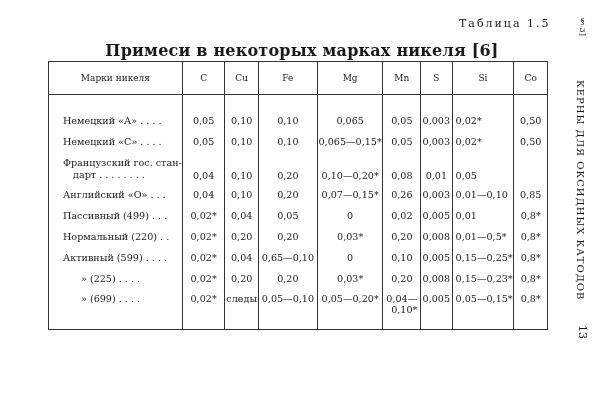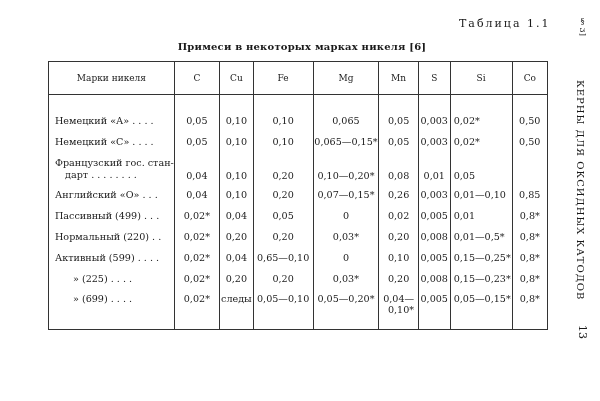--- a/index.html
+++ b/index.html
@@ -21,21 +21,21 @@
       top: 17px;
       font-size: 11px;
       letter-spacing: 2px;
     }
     .caption {
       position: absolute;
       left: 0;
       width: 600px;
       top: 41px;
       text-align: center;
-      font-size: 10px;
+      font-size: 16px;
       font-weight: bold;
       letter-spacing: 0.2px;
       padding-left: 4px;
       box-sizing: border-box;
     }
     .margin-strip {
       position: absolute;
       left: 572px;
       top: 0;
       width: 24px;
@@ -77,34 +77,34 @@
     }
     table.data tr.spacer td { height: 15px; }
     table.data tbody td {
       height: 21px;
       vertical-align: middle;
       text-align: center;
       white-space: nowrap;
     }
     table.data tbody td.name {
       text-align: left;
-      padding-left: 6px;
+      padding-left: 14px;
     }
     table.data tbody td.left { text-align: left; padding-left: 3px; }
     table.data tr.tall td { height: 29px; vertical-align: bottom; padding-bottom: 3px; }
     table.data tr.tall td.name { line-height: 12px; margin-left: 47px; }
     table.data tr.last td { vertical-align: top; padding-top: 4px; height: 30px; }
     table.data tr.tail td { height: 6px; }
     .indent { padding-left: 18px; }
     .wrap { white-space: normal; line-height: 11px; display: inline-block; text-align: right; }
   </style>
 </head>
 <body>
 
-<div class="table-label">Таблица 1.1</div>
+<div class="table-label">Таблица 1.5</div>
 <div class="caption">Примеси в некоторых марках никеля [6]</div>
 
 <div class="margin-strip">
   <div class="vert v-section">§ 3]</div>
   <div class="vert v-running">КЕРНЫ ДЛЯ ОКСИДНЫХ КАТОДОВ</div>
   <div class="vert v-page">13</div>
 </div>
 
 <table class="data">
   <colgroup>

